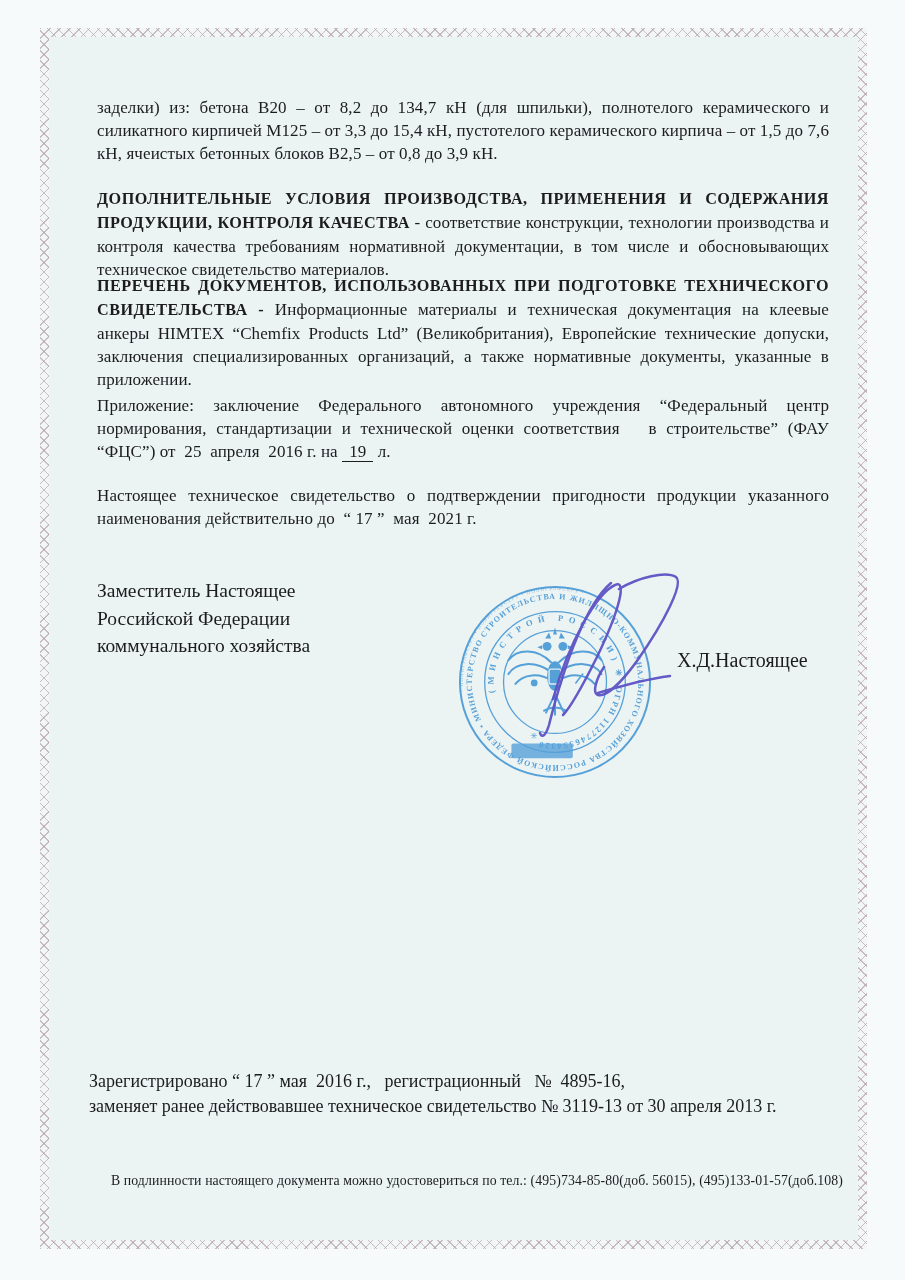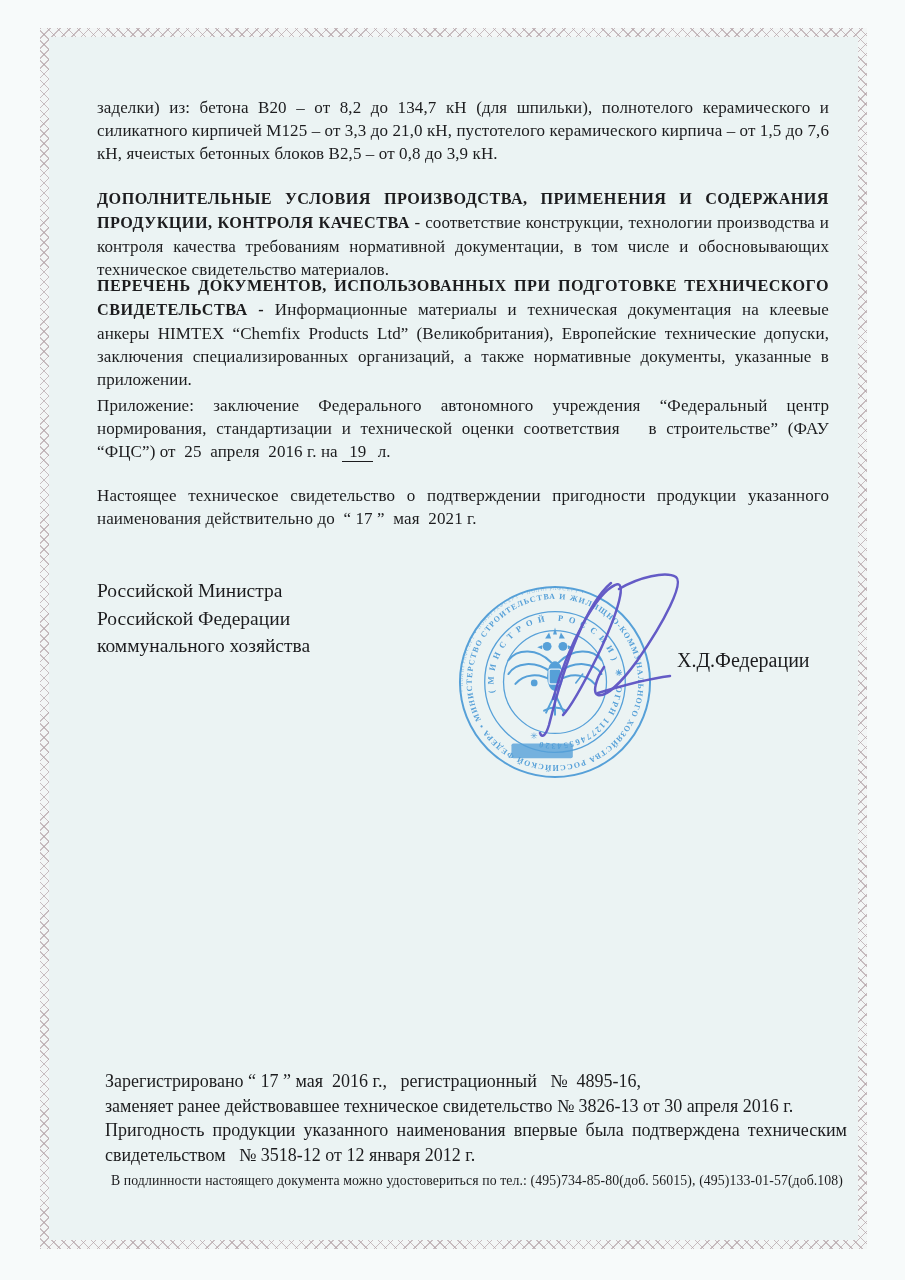--- a/index.html
+++ b/index.html
@@ -29,47 +29,47 @@
   .txt { position: absolute; left: 48px; width: 732px; text-align: justify; }
   .p-body { font-size: 17px; line-height: 23px; letter-spacing: .1px; }
   .p-bold { font-weight: 700; font-size: 16.2px; letter-spacing: .45px; }
 
   .sig-title { position: absolute; left: 48px; top: 540px; font-size: 19.5px; line-height: 27.5px; width: 320px; text-align: left; }
   .sig-name  { position: absolute; left: 628px; top: 612px; font-size: 20px; }
 
   .stamp-wrap { position: absolute; left: 407px; top: 546px; width: 198px; height: 198px; filter: blur(.3px); opacity: .92; }
   .signature-wrap { position: absolute; left: 420px; top: 530px; width: 250px; height: 190px; }
 
-  .reg-block { position: absolute; left: 56px; top: 1032px; width: 742px; font-size: 18px; line-height: 24.5px; text-align: left; }
+  .reg-block { position: absolute; left: 40px; top: 1032px; width: 742px; font-size: 18px; line-height: 24.5px; text-align: left; }
   .reg-block .wrapline { text-align: justify; }
   .footer-note { position: absolute; left: 48px; top: 1136px; width: 760px; font-size: 13.8px; text-align: center; letter-spacing: .1px; }
 
   .u-pages { text-decoration: none; border-bottom: 1.2px solid #1c1c1e; padding: 0 7px; }
 </style>
 </head>
 <body>
 
 <div class="page">
   <div class="frame">
     <div class="sheet">
 
-      <p class="txt p-body" style="top:42px;">заделки) из: бетона В20 – от 8,2 до 134,7 кН (для шпильки), полнотелого керамического и силикатного кирпичей М125 – от 3,3 до 21,0 кН, пустотелого керамического кирпича – от 1,5 до 7,6 кН, ячеистых бетонных блоков В2,5 – от 0,8 до 3,9 кН.</p>
+      <p class="txt p-body" style="top:42px;">заделки) из: бетона В20 – от 8,2 до 134,7 кН (для шпильки), полнотелого керамического и силикатного кирпичей М125 – от 3,3 до 15,4 кН, пустотелого керамического кирпича – от 1,5 до 7,6 кН, ячеистых бетонных блоков В2,5 – от 0,8 до 3,9 кН.</p>
 
       <p class="txt p-body" style="top:126px;margin-top:24px;"><span class="p-bold">ДОПОЛНИТЕЛЬНЫЕ УСЛОВИЯ ПРОИЗВОДСТВА, ПРИМЕНЕНИЯ И СОДЕРЖАНИЯ ПРОДУКЦИИ, КОНТРОЛЯ КАЧЕСТВА</span><span> - соответствие конструкции, технологии производства и контроля качества требованиям нормативной документации, в том числе и обосновывающих техническое свидетельство материалов.</span></p>
 
       <p class="txt p-body" style="top:220px;"><span class="p-bold">ПЕРЕЧЕНЬ ДОКУМЕНТОВ, ИСПОЛЬЗОВАННЫХ ПРИ ПОДГОТОВКЕ ТЕХНИЧЕСКОГО СВИДЕТЕЛЬСТВА -</span><span> Информационные материалы и техническая документация на клеевые анкеры HIMTEX “Chemfix Products Ltd” (Великобритания), Европейские технические допуски, заключения специализированных организаций, а также нормативные документы, указанные в приложении.</span></p>
 
       <p class="txt p-body" style="top:340px;"><span>Приложение: заключение Федерального автономного учреждения “Федеральный центр нормирования, стандартизации и технической оценки соответствия &nbsp; в строительстве” (ФАУ “ФЦС”) от &nbsp;25&nbsp; апреля &nbsp;2016 г. на</span>
         <span class="u-pages">19</span>
         <span>л.</span></p>
 
       <p class="txt p-body" style="top:430px;">Настоящее техническое свидетельство о подтверждении пригодности продукции указанного наименования действительно до &nbsp;“ 17 ”&nbsp; мая &nbsp;2021 г.</p>
 
       <div class="sig-title">
-        <div>Российской Министра</div>
+        <div>Заместитель Настоящее</div>
         <div>Российской Федерации</div>
         <div>коммунального хозяйства</div>
       </div>
 
       <div class="stamp-wrap">
         <svg viewBox="0 0 200 200" width="198" height="198">
           <defs>
             <path id="ringOuter" d="M100,16 A84,84 0 1,1 99.9,16"></path>
             <path id="ringInner" d="M100,38 A62,62 0 1,1 99.9,38"></path>
             <path id="ringMicro" d="M100,7 A93,93 0 1,1 99.9,7"></path>
@@ -123,25 +123,24 @@
         <svg viewBox="0 0 250 190" width="250" height="190">
           <g stroke="#5d53c4" stroke-width="2.5" fill="none" stroke-linecap="round" opacity=".95">
             <path d="M142,16 C118,36 96,94 80,158 C77,168 73,172 71,166"></path>
             <path d="M84,132 C100,74 128,26 146,18 C158,12 151,42 128,90 C116,114 102,140 94,148"></path>
             <path d="M150,22 C170,10 197,4 207,10 C215,16 196,54 168,94 C152,116 137,130 129,128 C123,126 127,112 135,100"></path>
             <path d="M129,126 C152,119 178,112 201,109"></path>
           </g>
         </svg>
       </div>
 
-      <div class="sig-name">Х.Д.Федерации</div>
+      <div class="sig-name">Х.Д.Настоящее</div>
 
       <div class="reg-block">
         <div>Зарегистрировано “ 17 ” мая &nbsp;2016 г.,&nbsp;&nbsp; регистрационный &nbsp;&nbsp;№ &nbsp;4895-16,</div>
-        <div>заменяет ранее действовавшее техническое свидетельство № 3826-13 от 30 апреля 2016 г.</div>
-        <div class="wrapline">Пригодность продукции указанного наименования впервые была подтверждена техническим свидетельством &nbsp;&nbsp;№ 3518-12 от 12 января 2012 г.</div>
+        <div>заменяет ранее действовавшее техническое свидетельство № 3119-13 от 30 апреля 2013 г.</div>
       </div>
 
       <div class="footer-note">В подлинности настоящего документа можно удостовериться по тел.: (495)734-85-80(доб. 56015), (495)133-01-57(доб.108)</div>
 
     </div>
   </div>
 </div>
 
 </body></html>

